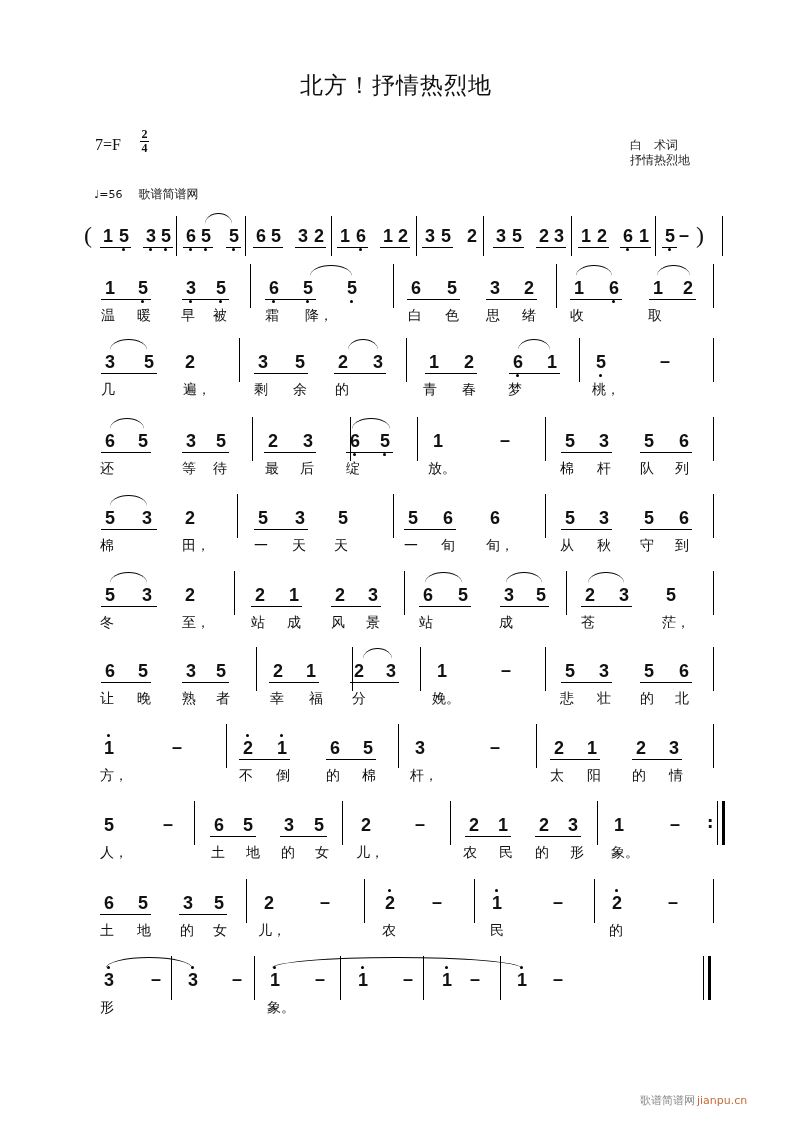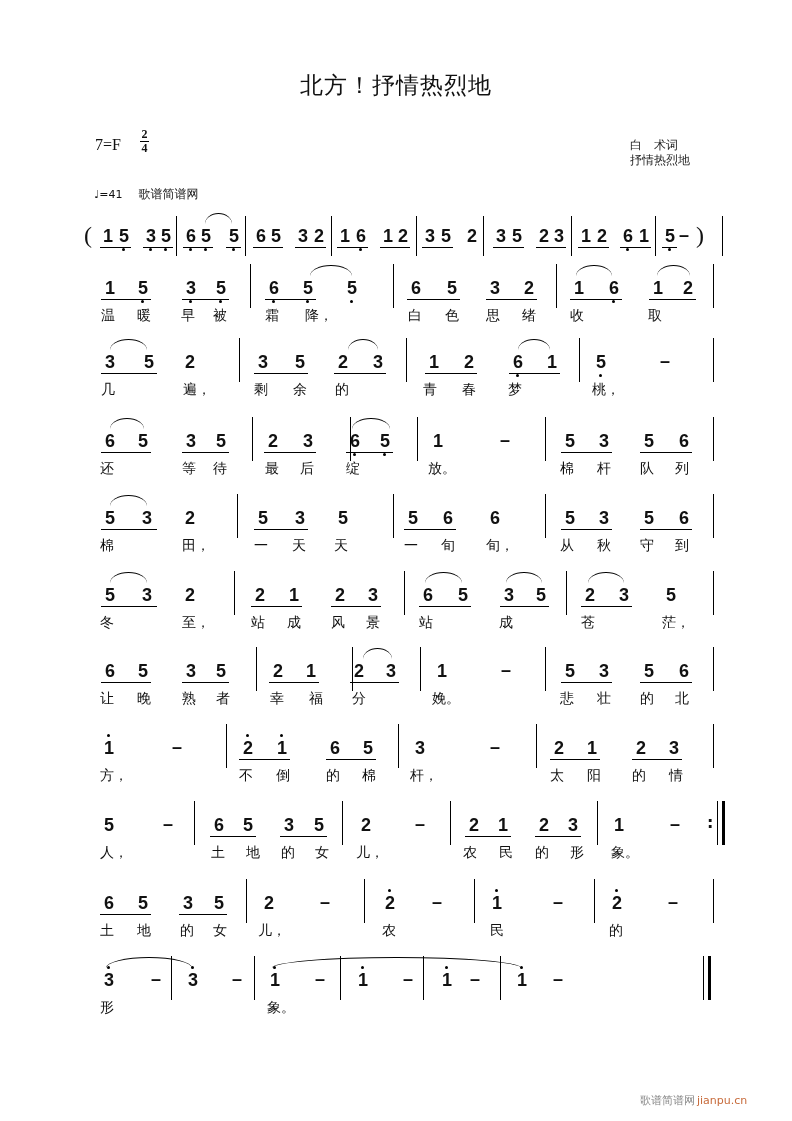--- a/index.html
+++ b/index.html
@@ -39,21 +39,21 @@
 <div class="timesig">
   <span>2</span>
   <span class="bar"></span>
   <span>4</span>
 </div>
 <div class="credits">
   <div>白　术词</div>
   <div>抒情热烈地</div>
 </div>
 <div class="tempo">
-  <span>♩=41</span><span class="mood">歌谱简谱网</span>
+  <span>♩=56</span><span class="mood">歌谱简谱网</span>
 </div>
 
 <div id="score">
     <div class="note" style="left: 101px; top: 226px;"><span>1</span></div>
     <div class="note" style="left: 117px; top: 226px;"><span>5</span><span class="dot-lo"></span></div>
     <div class="note" style="left: 144px; top: 226px;"><span>3</span><span class="dot-lo"></span></div>
     <div class="note" style="left: 159px; top: 226px;"><span>5</span><span class="dot-lo"></span></div>
     <div class="note" style="left: 184px; top: 226px;"><span>6</span><span class="dot-lo"></span></div>
     <div class="note" style="left: 199px; top: 226px;"><span>5</span><span class="dot-lo"></span></div>
     <div class="note" style="left: 227px; top: 226px;"><span>5</span><span class="dot-lo"></span></div>

